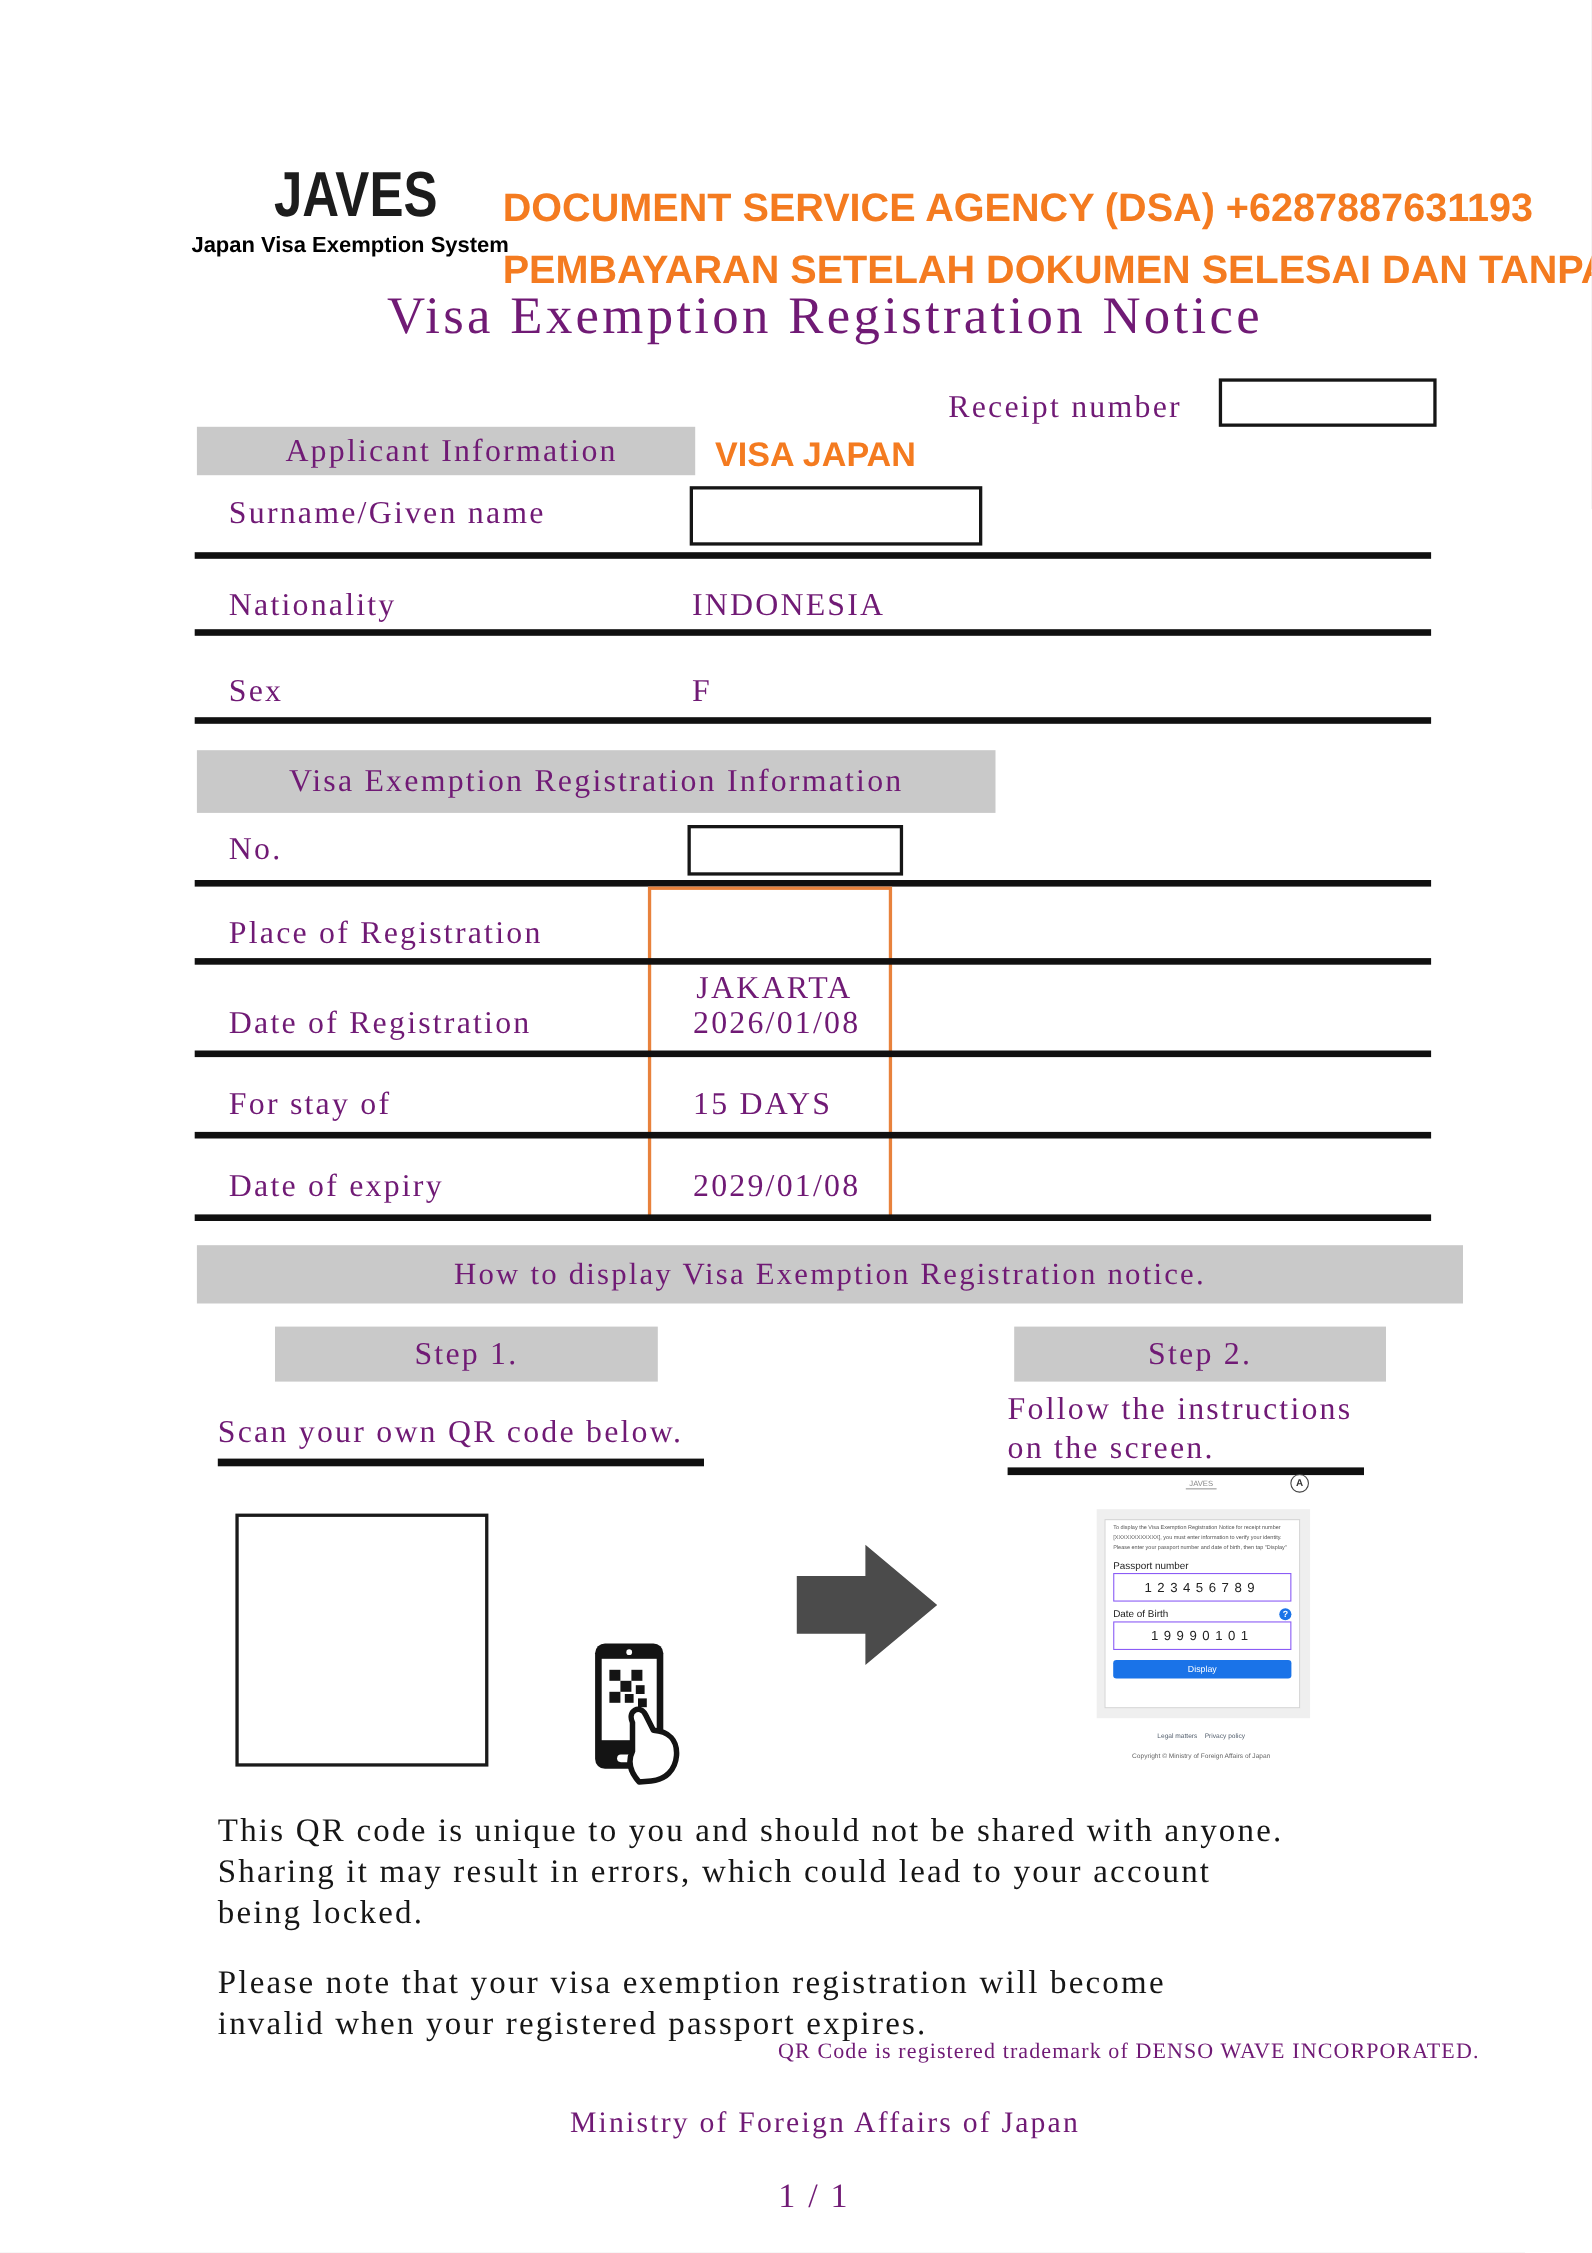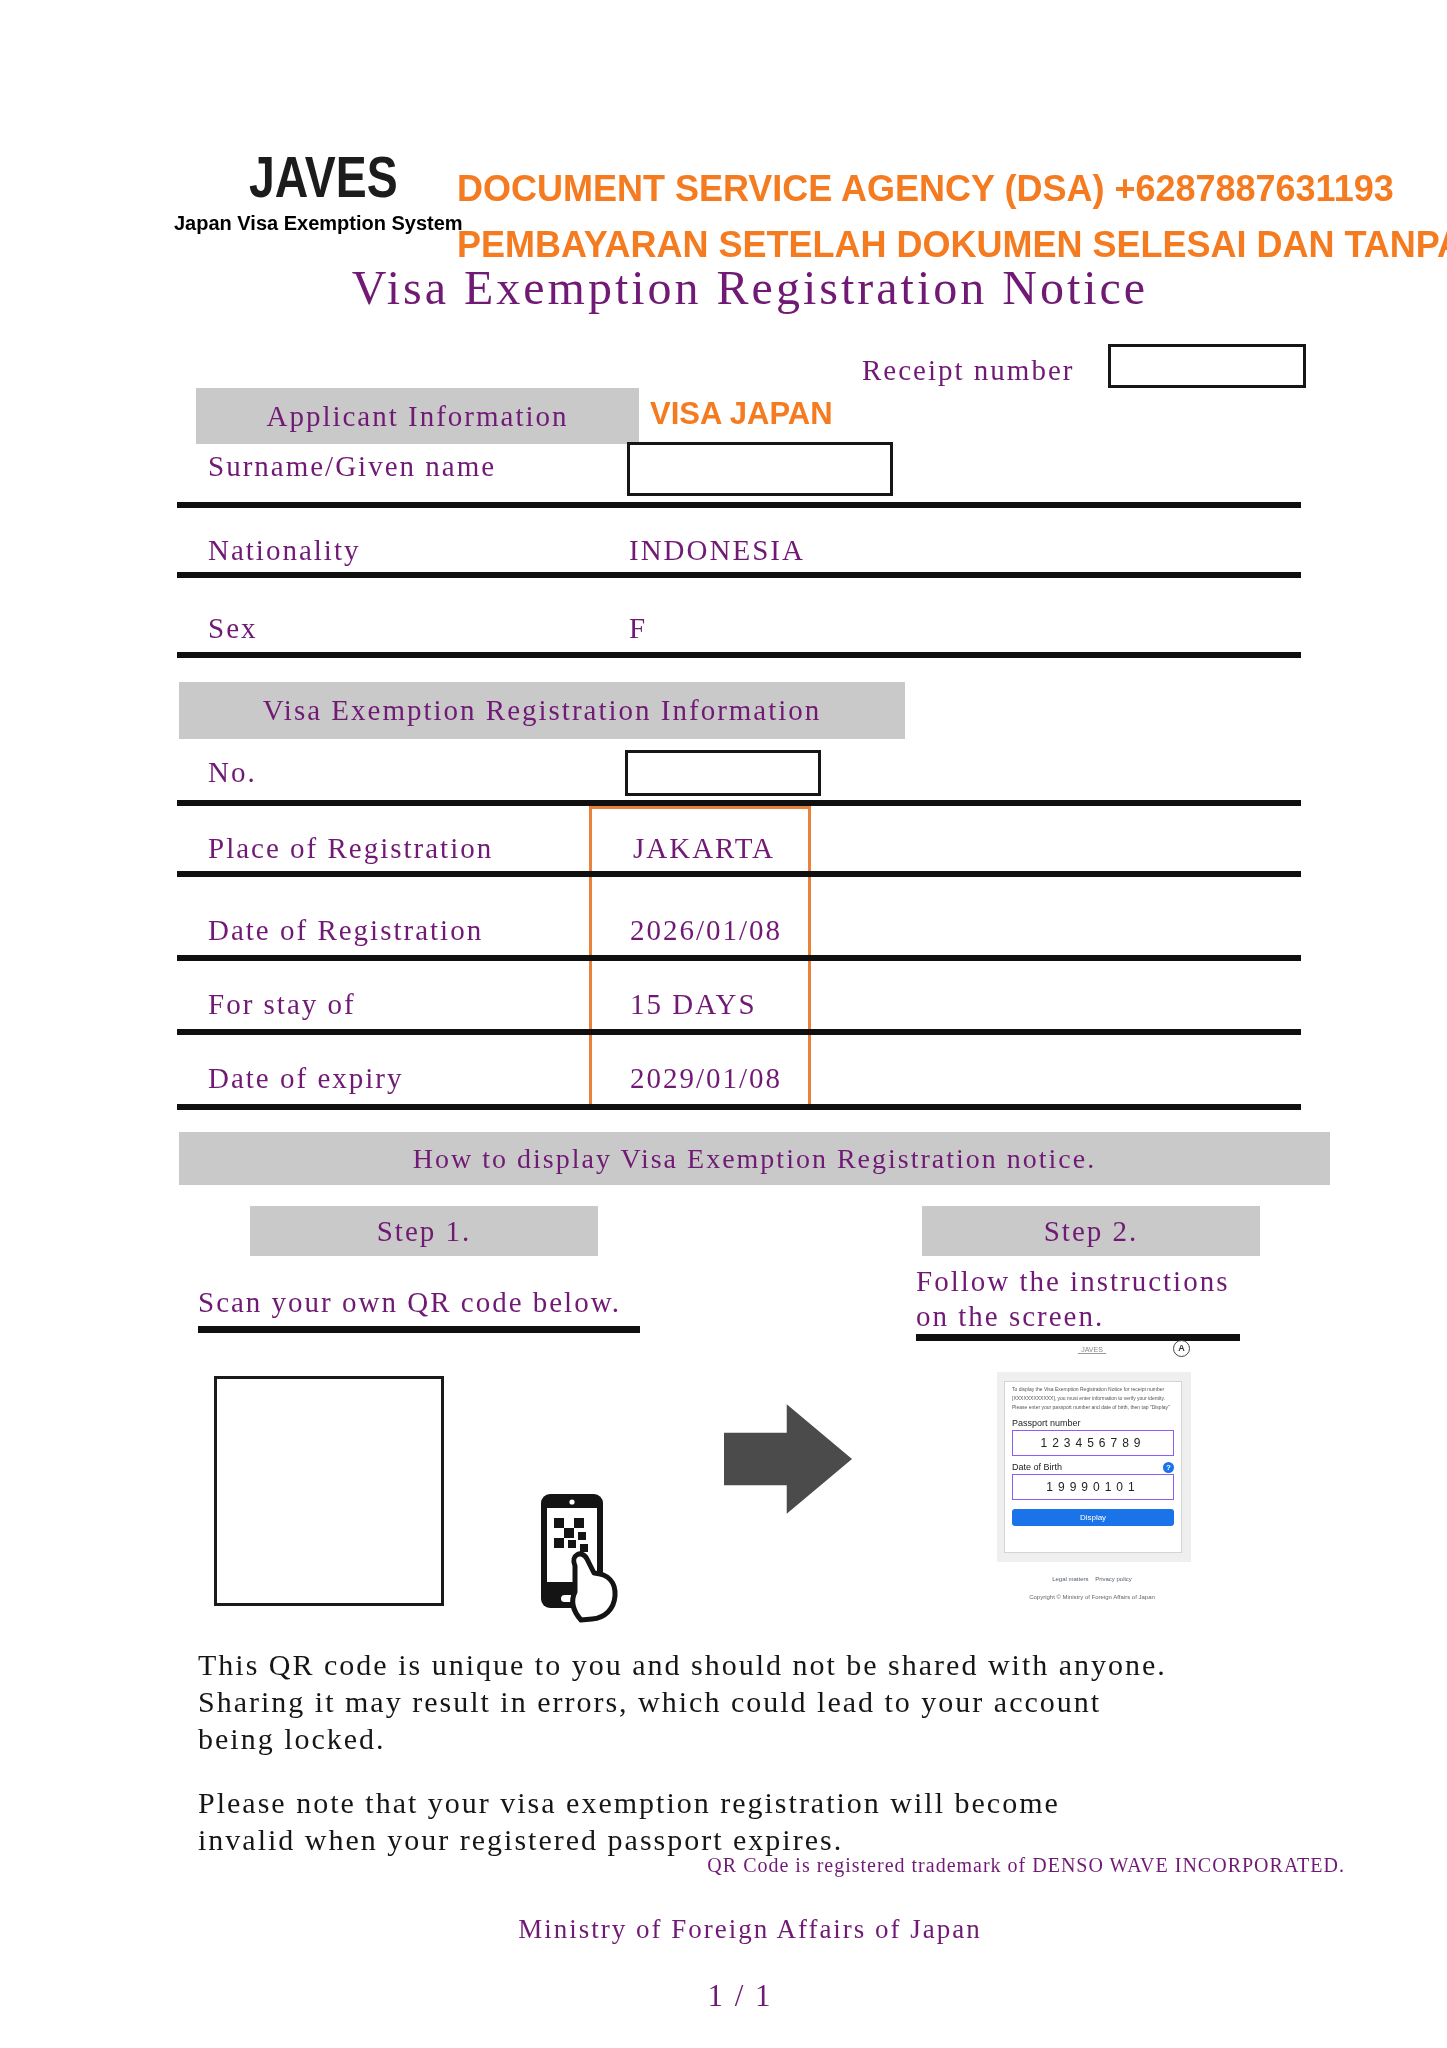--- a/index.html
+++ b/index.html
@@ -52,21 +52,21 @@
   <div class="abs sans" style="left:249px;top:143px;font-size:58px;font-weight:bold;color:#1c1c1c;transform:scaleX(0.8);transform-origin:0 0;">JAVES</div>
   <div class="abs sans" style="left:174px;top:212px;font-size:20px;font-weight:bold;color:#000000;">Japan Visa Exemption System</div>
   <div class="abs sans orange" style="left:457px;top:168px;font-size:36px;font-weight:bold;white-space:nowrap;">DOCUMENT SERVICE AGENCY (DSA) +6287887631193</div>
   <div class="abs sans orange" style="left:457px;top:224px;font-size:36px;font-weight:bold;white-space:nowrap;">PEMBAYARAN SETELAH DOKUMEN SELESAI DAN TANPA DP</div>
 
   <div class="abs mincho" style="left:150px;top:260px;width:1200px;text-align:center;font-size:48px;letter-spacing:3px;">Visa Exemption Registration Notice</div>
 
   <div class="abs mincho label" style="left:862px;top:354px;">Receipt number</div>
   <div class="fieldbox" style="left:1108px;top:344px;width:192px;height:38px;font-size:26px;text-align:center;"></div>
 
-  <div class="abs graybar" style="left:196px;top:388px;width:443px;height:56px;">
+  <div class="abs graybar" style="left:179px;top:388px;width:443px;height:44px;padding-left:10px;">
     <span class="mincho" style="font-size:29px;">Applicant Information</span>
   </div>
   <div class="abs sans orange" style="left:650px;top:396px;font-size:31px;font-weight:bold;">VISA JAPAN</div>
 
   <div class="abs mincho label" style="left:208px;top:450px;">Surname/Given name</div>
   <div class="fieldbox" style="left:627px;top:442px;width:260px;height:48px;font-size:26px;text-align:center;"></div>
   <div class="hline" style="top:502px;"></div>
 
   <div class="abs mincho label" style="left:208px;top:534px;">Nationality</div>
   <div class="abs mincho value" style="left:629px;top:534px;">INDONESIA</div>
@@ -80,21 +80,21 @@
     <span class="mincho" style="font-size:29px;">Visa Exemption Registration Information</span>
   </div>
 
   <div class="abs mincho label" style="left:208px;top:756px;">No.</div>
   <div class="fieldbox" style="left:625px;top:750px;width:190px;height:40px;font-size:26px;text-align:center;"></div>
   <div class="hline" style="top:800px;"></div>
 
   <div class="abs" style="left:589px;top:806px;width:216px;height:296px;border:3px solid #E8823C;"></div>
 
   <div class="abs mincho label" style="left:208px;top:832px;">Place of Registration</div>
-  <div class="abs mincho value" style="left:633px;top:832px;">JAKARTA</div>
+  <div class="abs mincho value" style="left:633px;top:882px;">JAKARTA</div>
   <div class="hline" style="top:871px;"></div>
 
   <div class="abs mincho label" style="left:208px;top:914px;">Date of Registration</div>
   <div class="abs mincho value" style="left:630px;top:914px;">2026/01/08</div>
   <div class="hline" style="top:955px;"></div>
 
   <div class="abs mincho label" style="left:208px;top:988px;">For stay of</div>
   <div class="abs mincho value" style="left:630px;top:988px;">15 DAYS</div>
   <div class="hline" style="top:1029px;"></div>
 

